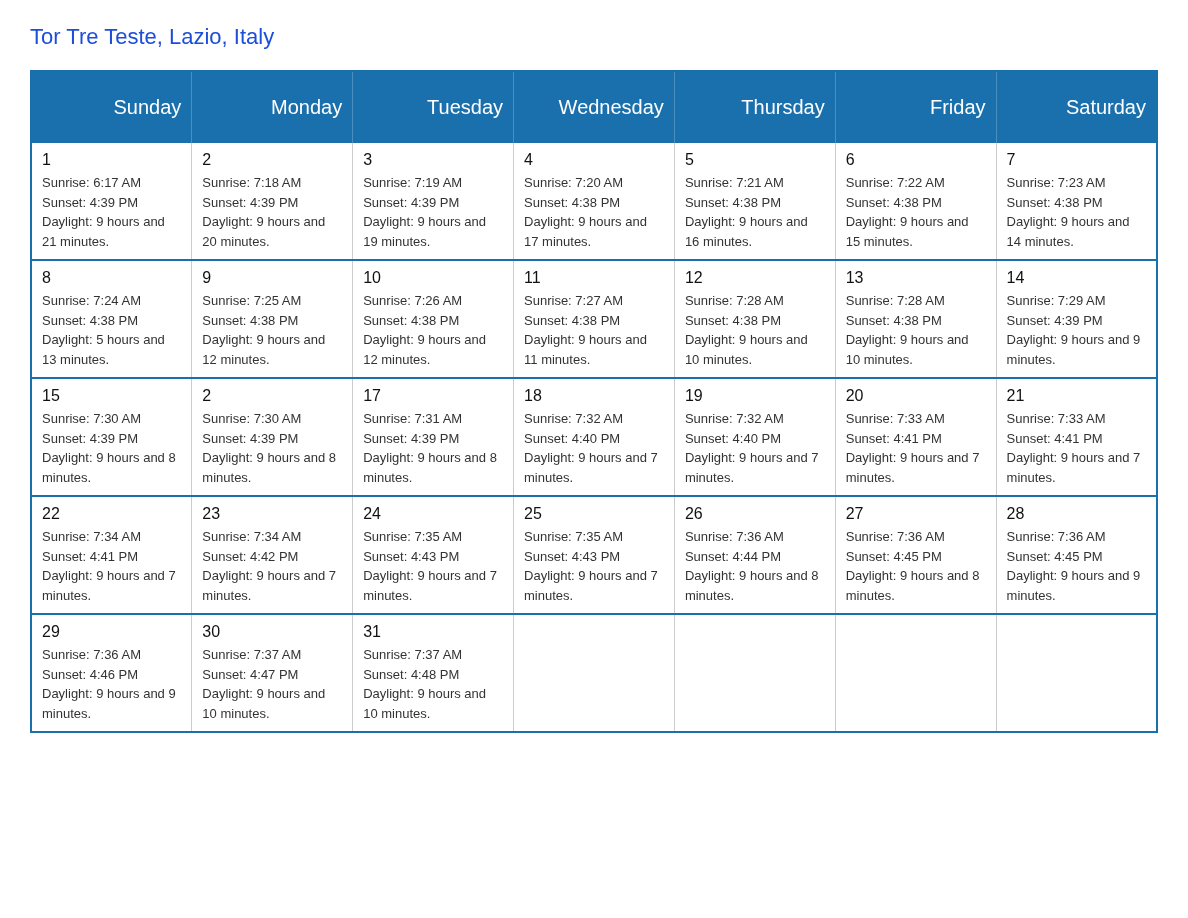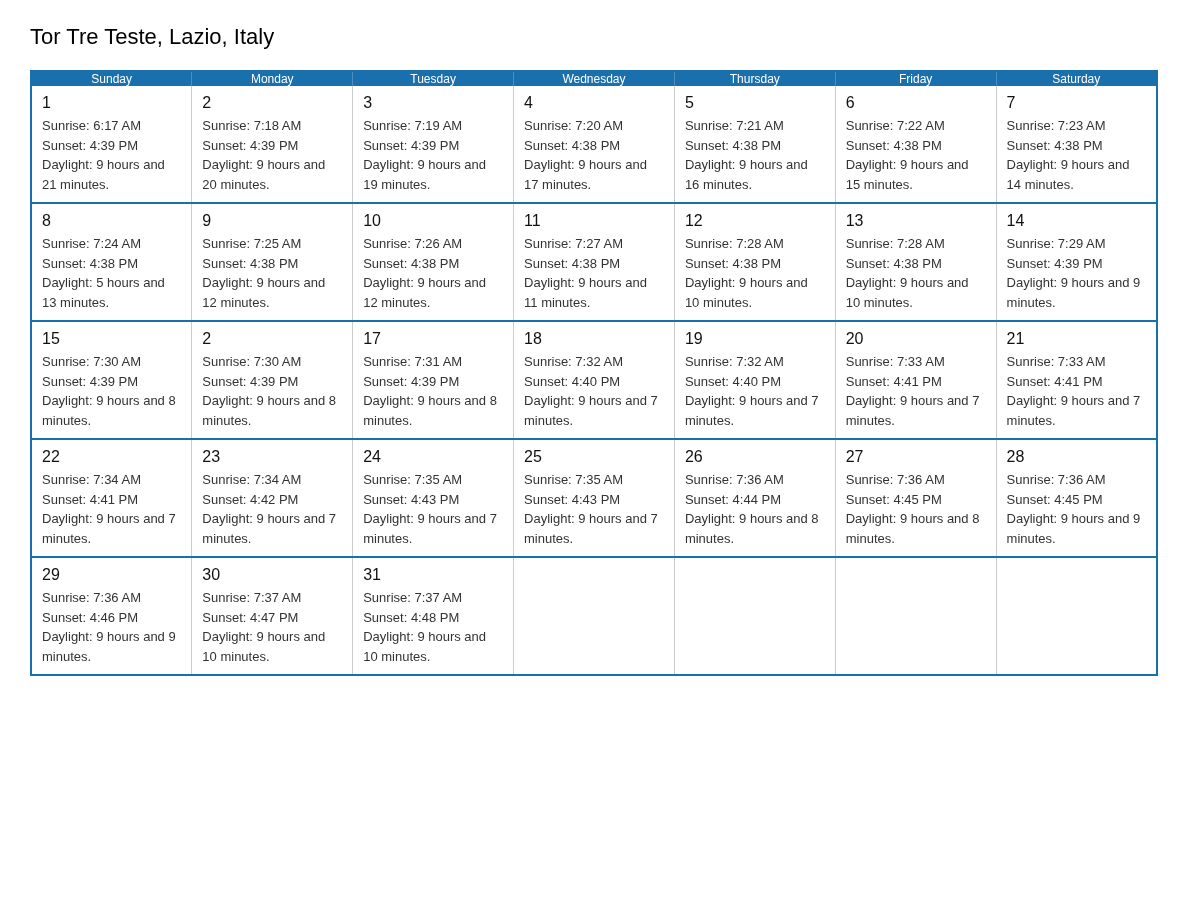--- a/index.html
+++ b/index.html
@@ -50,35 +50,35 @@
       text-align: right;
     }
     .month-year {
       font-size: 52px;
       font-weight: normal;
       color: #111;
       letter-spacing: -1px;
     }
     .location {
       font-size: 22px;
-      color: #000000;
+      color: #1d4ed8;
       margin-top: 4px;
     }
     .calendar {
       width: 100%;
       border-collapse: collapse;
       border: 2px solid #1a6fad;
     }
     .calendar th {
       background-color: #1a6fad;
       color: #fff;
-      font-size: 12px;
+      font-size: 20px;
       font-weight: normal;
-      padding: 0 10px;
-      text-align: center;
+      padding: 24px 10px;
+      text-align: right;
       border-right: 1px solid #4a8fc0;
     }
     .calendar th:last-child { border-right: none; }
     .calendar td {
       vertical-align: top;
       padding: 8px 10px;
       border-right: 1px solid #ccc;
       border-bottom: 2px solid #1a6fad;
       font-size: 13px;
       color: #333;

